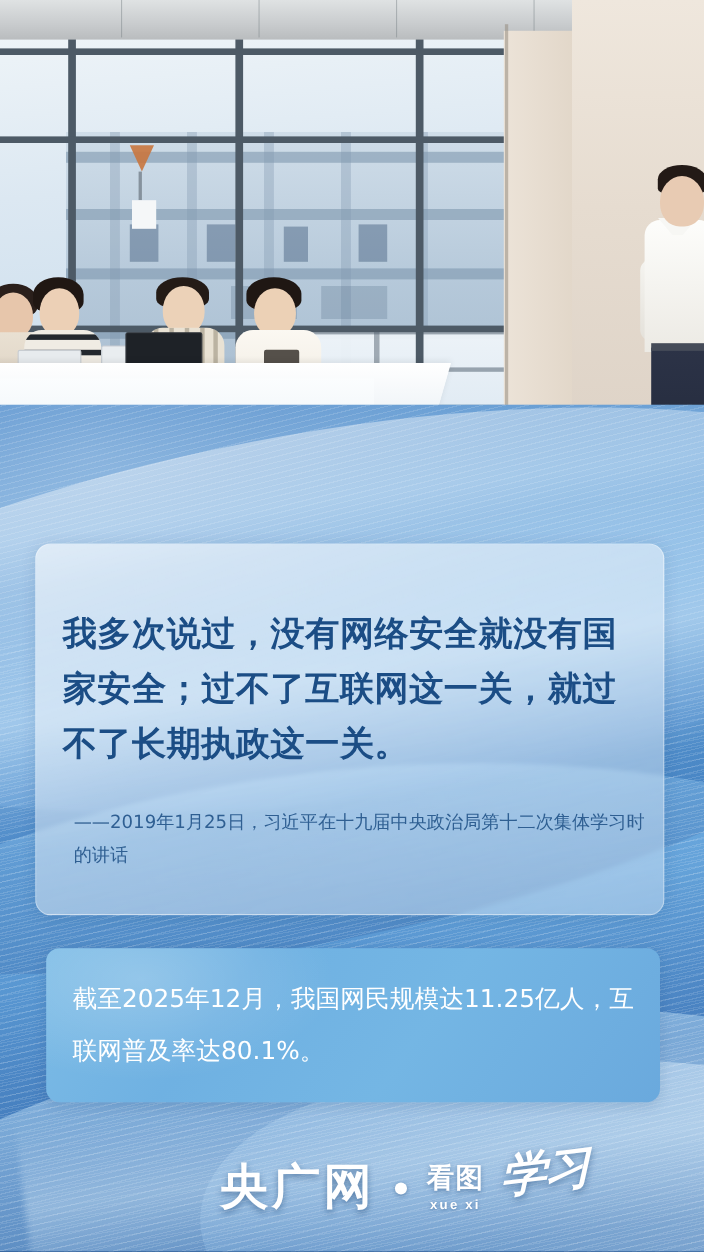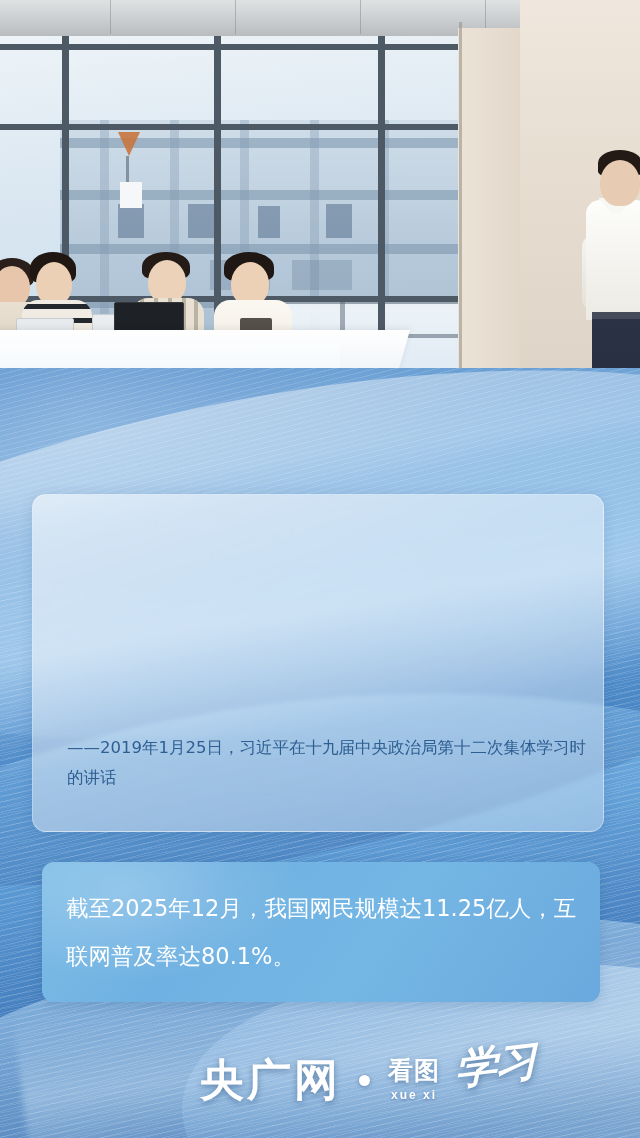--- a/index.html
+++ b/index.html
@@ -359,20 +359,21 @@
     <div class="wv wv4"></div>
     <div class="wv wv5"></div>
     <div class="striae"></div>
     <div class="striae2"></div>
     <div class="glow"></div>
     <div class="glow2"></div>
   </div>
   <div class="seam"></div>
 
   <div class="card">
+    <div class="quote">我多次说过，没有网络安全就没有国家安全；过不了互联网这一关，就过不了长期执政这一关。</div>
     <div class="attrib">——2019年1月25日，习近平在十九届中央政治局第十二次集体学习时的讲话</div>
   </div>
 
   <div class="stats">
     <div class="stats-text">截至2025年12月，我国网民规模达11.25亿人，互联网普及率达80.1%。</div>
   </div>
 
   <div class="footer">
     <div class="logo-row">
       <div class="logo-cgw">央广网</div>

